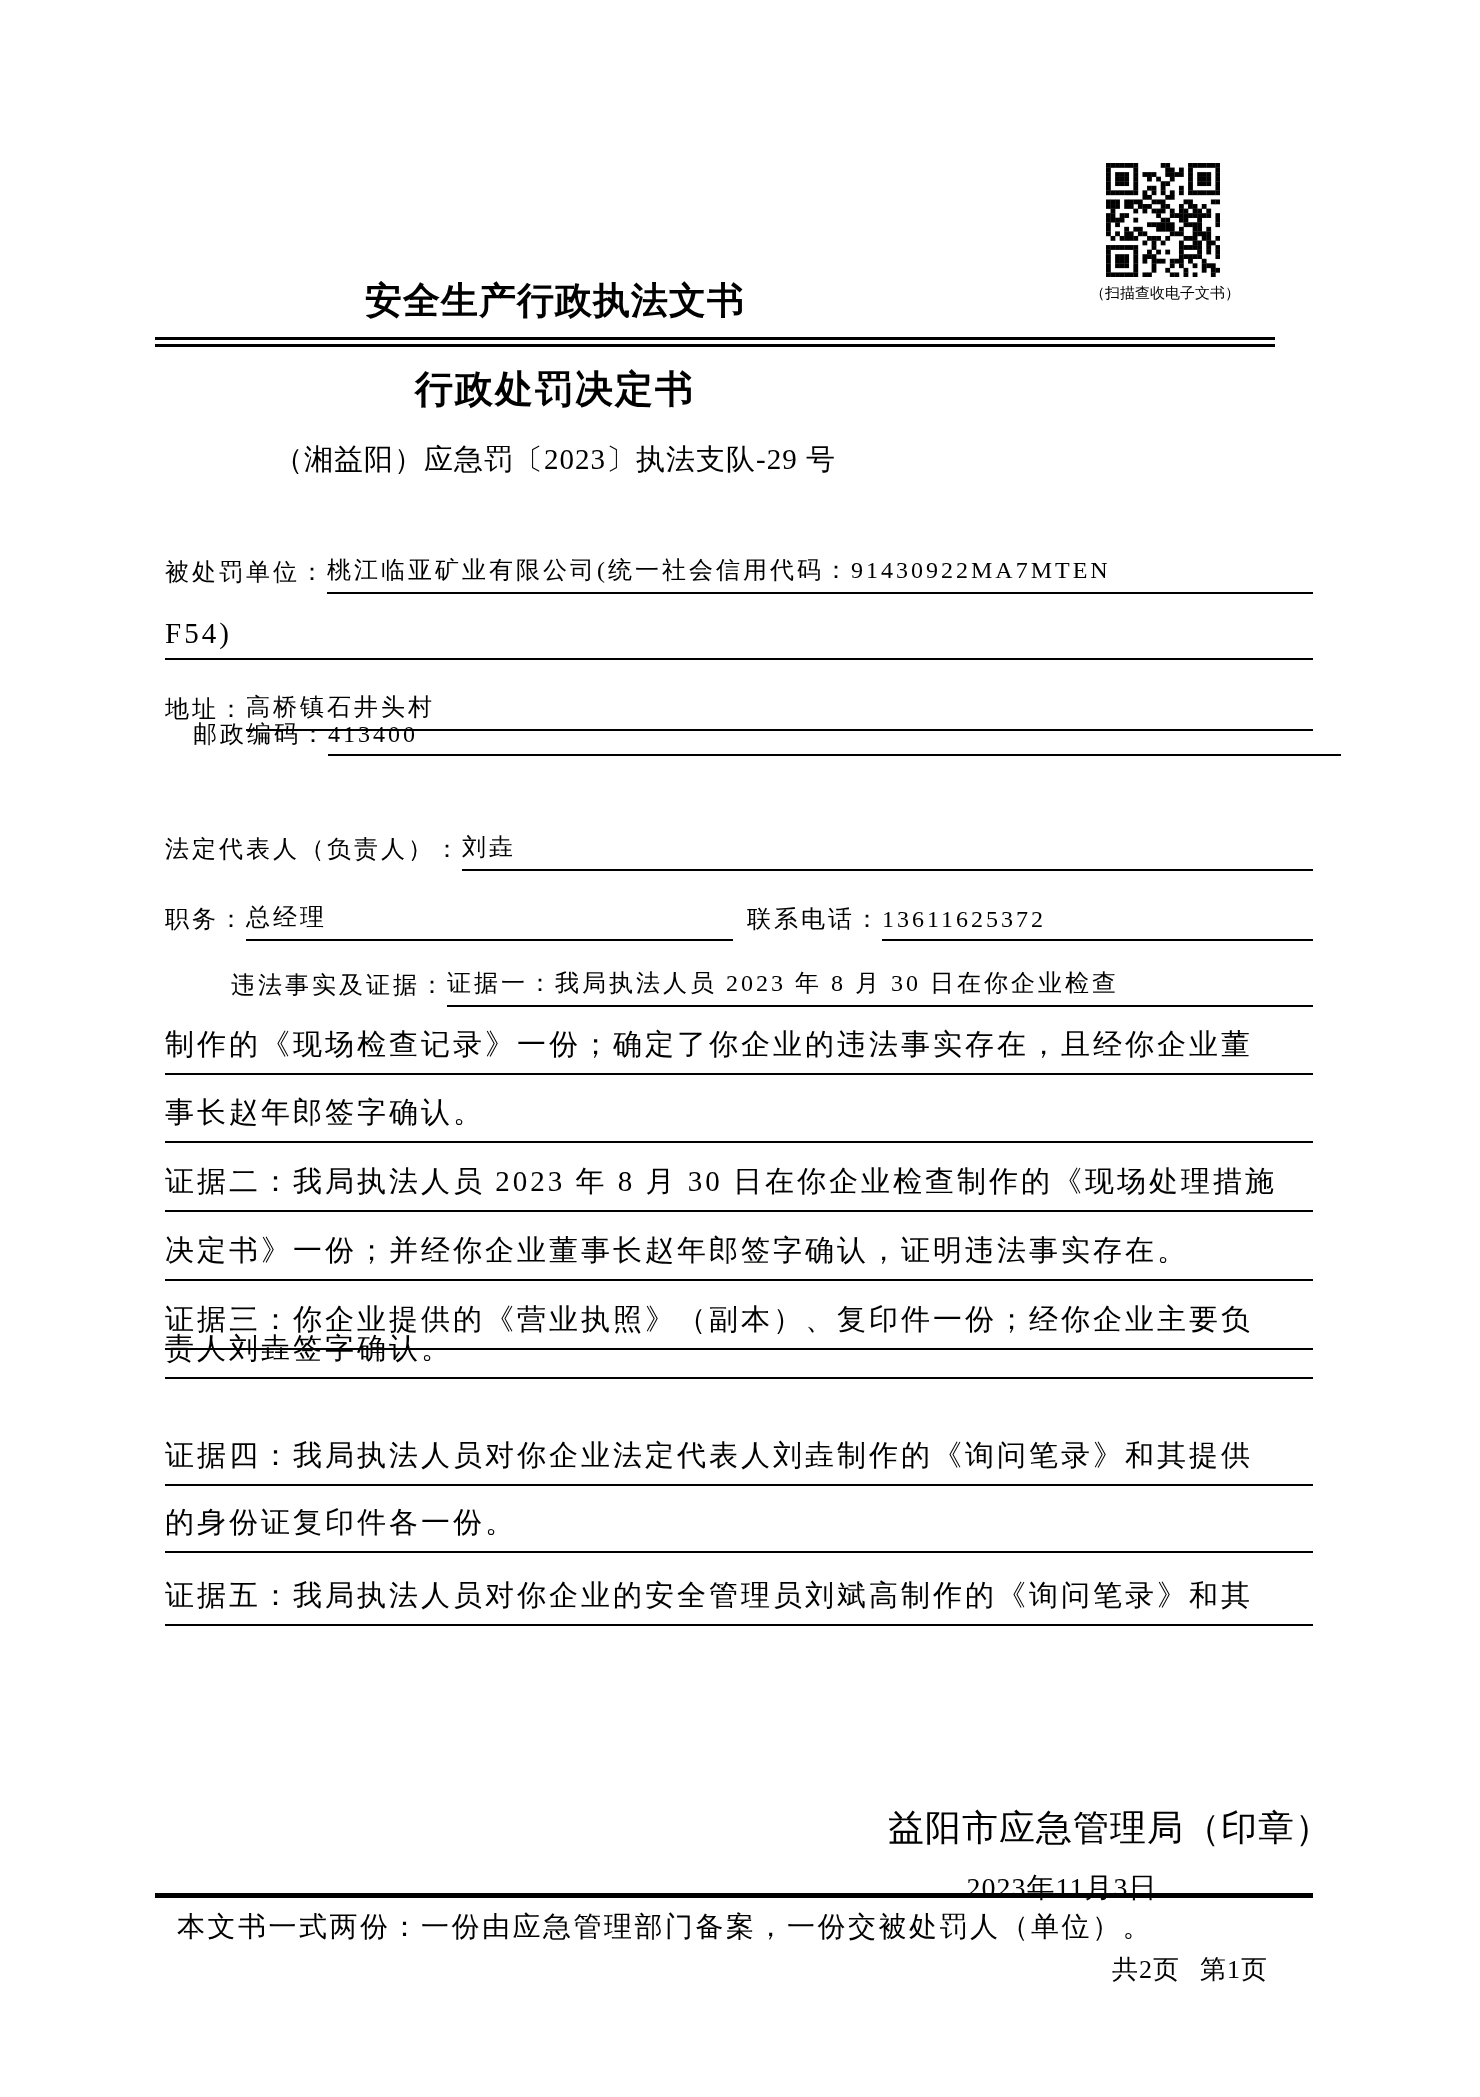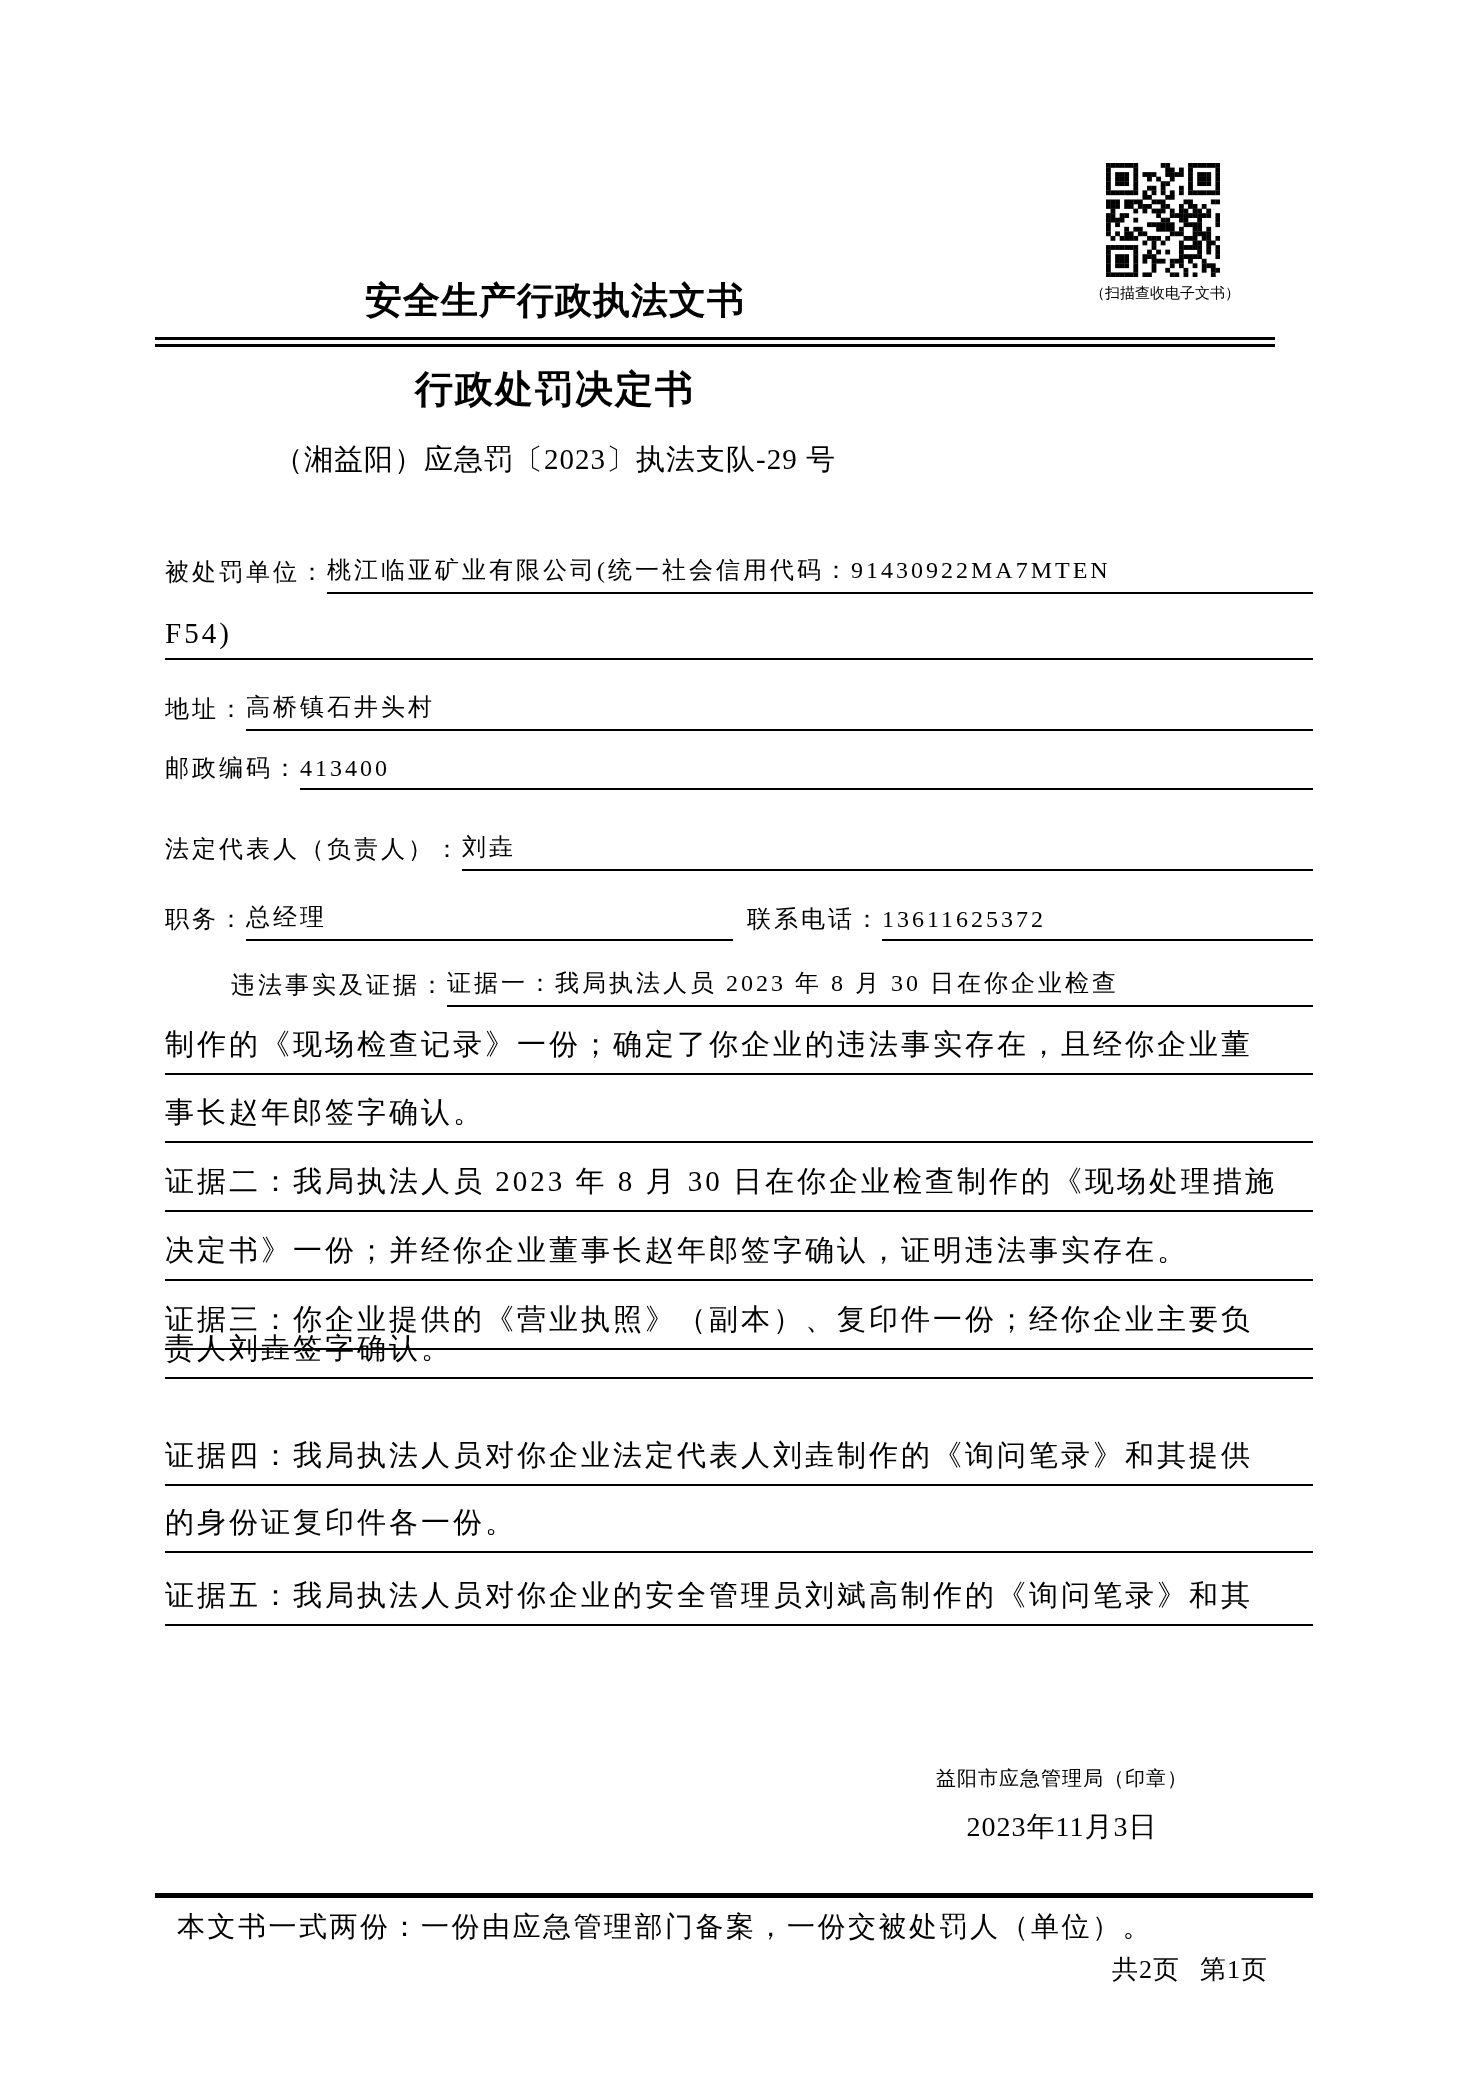--- a/index.html
+++ b/index.html
@@ -45,21 +45,21 @@
   .line .label.gap{margin-left:14px;}
   .fullline{
     position:absolute;left:165px;width:1148px;height:46px;
     font-size:29px;letter-spacing:3px;white-space:nowrap;overflow:hidden;
     display:flex;align-items:flex-end;
   }
   .fullline .full{flex:1 1 auto;border-bottom:2px solid #000;padding-bottom:8px;}
   .indent{left:231px;width:1082px;}
   
   .sig-block{position:absolute;left:888px;top:1765px;width:348px;text-align:center;}
-  .sig-authority{font-size:20px;letter-spacing:1px;white-space:nowrap;}
+  .sig-authority{font-size:36px;letter-spacing:1px;white-space:nowrap;margin-top:39px;}
   .sig-date{font-size:28px;letter-spacing:1px;margin-top:16px;white-space:nowrap;}
   
   .footer-rule{position:absolute;left:155px;top:1893px;width:1158px;height:5px;background:#000;}
   .footer-note{position:absolute;left:165px;top:1908px;font-size:28px;letter-spacing:2.5px;white-space:nowrap;margin-left:12px;}
   .pagination{
     position:absolute;right:212px;top:1952px;
     display:flex;gap:20px;font-size:26px;letter-spacing:1px;white-space:nowrap;
   }
 </style>
 </head>
@@ -393,21 +393,21 @@
   </div>
   <div class="fullline" style="top:614px;">
     <span class="full">F54)</span>
   </div>
 
   <div class="line" style="top:685px;">
     <span class="label">地址：</span>
     <span class="value">高桥镇石井头村</span>
   </div>
 
-  <div class="line" style="top:744px;">
+  <div class="line" style="top:710px;margin-left:28px;">
     <span class="label">邮政编码：</span>
     <span class="value">413400</span>
   </div>
 
   <div class="line" style="top:825px;">
     <span class="label">法定代表人（负责人）：</span>
     <span class="value">刘垚</span>
   </div>
 
   <div class="line" style="top:895px;">

